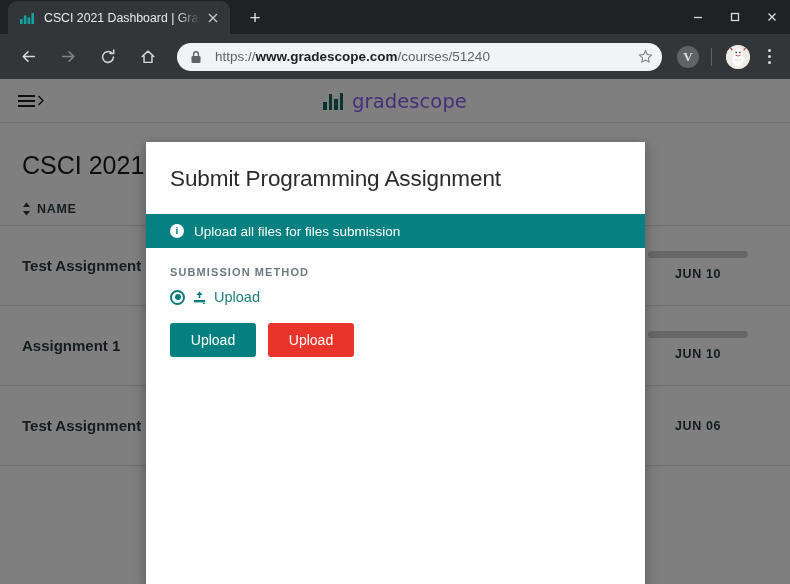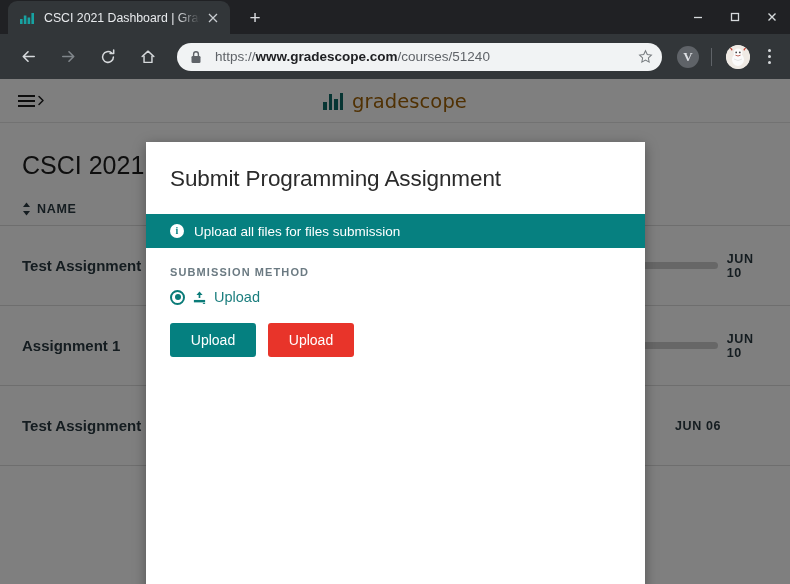--- a/index.html
+++ b/index.html
@@ -124,21 +124,21 @@
   .gs-hamburger .bars { display: flex; flex-direction: column; gap: 3px; }
   .gs-hamburger .bars i { display:block; width: 17px; height: 2px; background: #1c1c1c; }
   .gs-logo {
     position: absolute; left: 0; right: 0; top: 0; height: 44px;
     display: flex; align-items: center; justify-content: center; gap: 9px;
     pointer-events: none;
   }
   .gs-logo-mark { display: flex; align-items: flex-end; gap: 2px; height: 17px; }
   .gs-logo-mark i { display: block; width: 3.5px; background: #0f6b66; }
   .gs-logo-text {
-    font-size: 19.5px; color: #a16207; letter-spacing: 0.1px;
+    font-size: 19.5px; color: #8b5cf6; letter-spacing: 0.1px;
     font-family: "DejaVu Sans", sans-serif;
   }
 
   .course-title {
     font-size: 25px; color: #1c1c1c; font-weight: 400;
     padding: 28px 0 0 22px;
     font-family: "Liberation Sans", sans-serif;
   }
 
   .table { margin-top: 22px; }
@@ -159,21 +159,21 @@
   .tr {
     display: flex; align-items: center;
     min-height: 80px;
     padding: 0 22px;
     border-bottom: 1px solid #dcdcdc;
   }
   .td-name {
     flex: 1 1 auto; font-size: 15px; font-weight: 700; color: #2b3a42;
   }
   .td-released {
-    flex: 0 0 140px; display: flex; flex-direction: row;
+    flex: 0 0 140px; display: flex; flex-direction: column;
     align-items: center; justify-content: center; gap: 9px;
   }
   .pbar { width: 100px; height: 7px; border-radius: 4px; background: #cfcfcf; }
   .date {
     font-size: 12.5px; font-weight: 700; color: #2b3a42; letter-spacing: 0.6px;
   }
 
   
   .overlay {
     position: absolute; left: 0; top: 79px;

